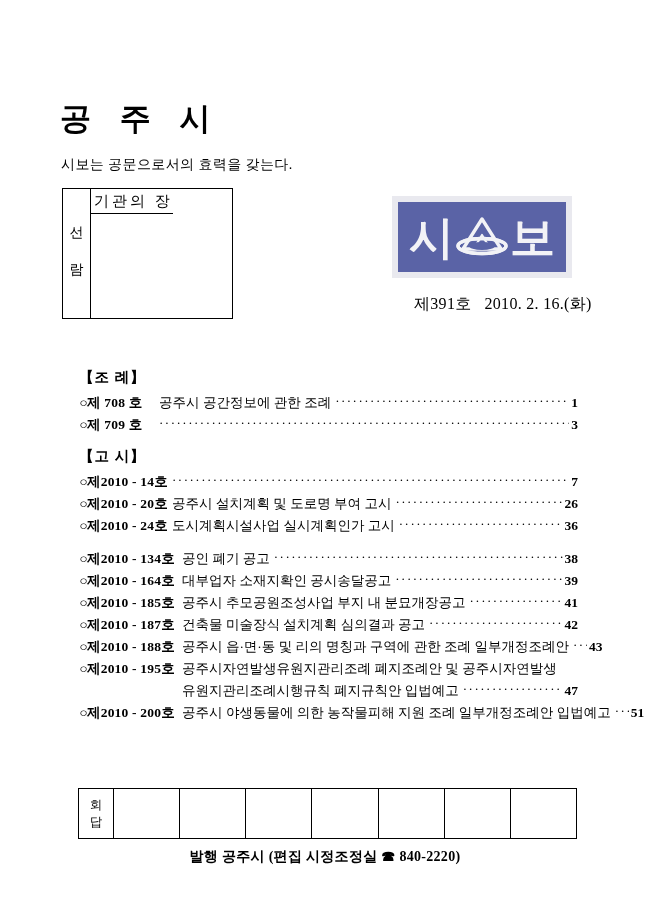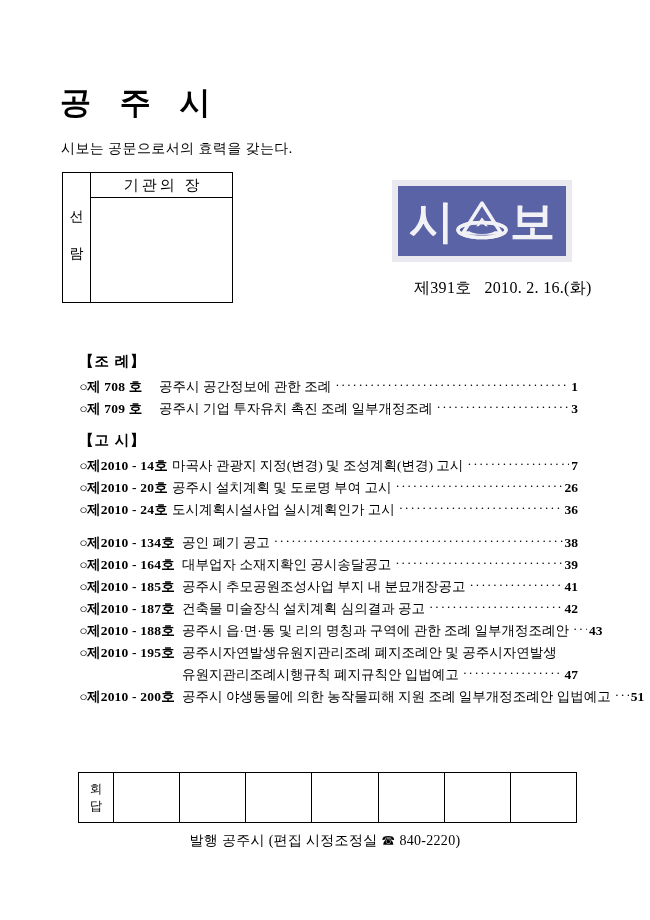--- a/index.html
+++ b/index.html
@@ -12,20 +12,21 @@
     background: #ffffff;
     font-family: "Liberation Serif", "DejaVu Serif", serif;
     color: #000000;
     position: relative;
     overflow: hidden;
   }
 
   .page {
     position: absolute;
     inset: 0;
+    margin-top: 16px;
   }
 
   
   .masthead-title {
     position: absolute;
     left: 60px;
     top: 82px;
     font-size: 31px;
     font-weight: bold;
     letter-spacing: 9px;
@@ -61,21 +62,21 @@
     flex-direction: column;
     align-items: center;
     justify-content: space-evenly;
     padding: 14px 0 18px 0;
     font-size: 14px;
   }
   .approval-side span { display: block; line-height: 1; }
   .approval-body {
     flex: 1;
     display: flex;
-    flex-direction: column;
+    flex-direction: row;
   }
   .approval-head {
     height: 25px;
     border-bottom: 1.2px solid #000;
     box-sizing: border-box;
     display: flex;
     align-items: center;
     justify-content: center;
     font-size: 15px;
     letter-spacing: 3px;
@@ -222,21 +223,21 @@
   .reply-cell:last-child { border-right: none; }
 
   
   .footer {
     position: absolute;
     left: 0;
     top: 832px;
     width: 650px;
     text-align: center;
     font-size: 14px;
-    font-weight: normal;
+    font-weight: bold;
     letter-spacing: 0.3px;
   }
 </style>
 </head>
 <body>
 
 <div class="page">
 
   <div class="masthead-title">공 주 시</div>
   <div class="masthead-sub">시보는 공문으로서의 효력을 갖는다.</div>
@@ -278,31 +279,29 @@
         <div class="toc-row">
           <span class="toc-bullet">ㅇ</span>
           <span class="toc-no w-ord">제 708 호</span>
           <span class="toc-title">공주시 공간정보에 관한 조례</span>
           <span class="toc-dots">························································································································</span>
           <span class="toc-page">1</span>
         </div>
         <div class="toc-row">
           <span class="toc-bullet">ㅇ</span>
           <span class="toc-no w-ord">제 709 호</span>
-          <span class="toc-title">공주시 기업 투자유치 촉진 조례 일부개정조례</span>
           <span class="toc-dots">························································································································</span>
           <span class="toc-page">3</span>
         </div>
       </div>
       <div class="toc-section">
         <div class="toc-section-title">【고    시】</div>
         <div class="toc-row">
           <span class="toc-bullet">ㅇ</span>
           <span class="toc-no w-noti">제2010 - 14호</span>
-          <span class="toc-title">마곡사 관광지 지정(변경) 및 조성계획(변경) 고시</span>
           <span class="toc-dots">························································································································</span>
           <span class="toc-page">7</span>
         </div>
         <div class="toc-row">
           <span class="toc-bullet">ㅇ</span>
           <span class="toc-no w-noti">제2010 - 20호</span>
           <span class="toc-title">공주시 설치계획 및 도로명 부여 고시</span>
           <span class="toc-dots">························································································································</span>
           <span class="toc-page">26</span>
         </div>

